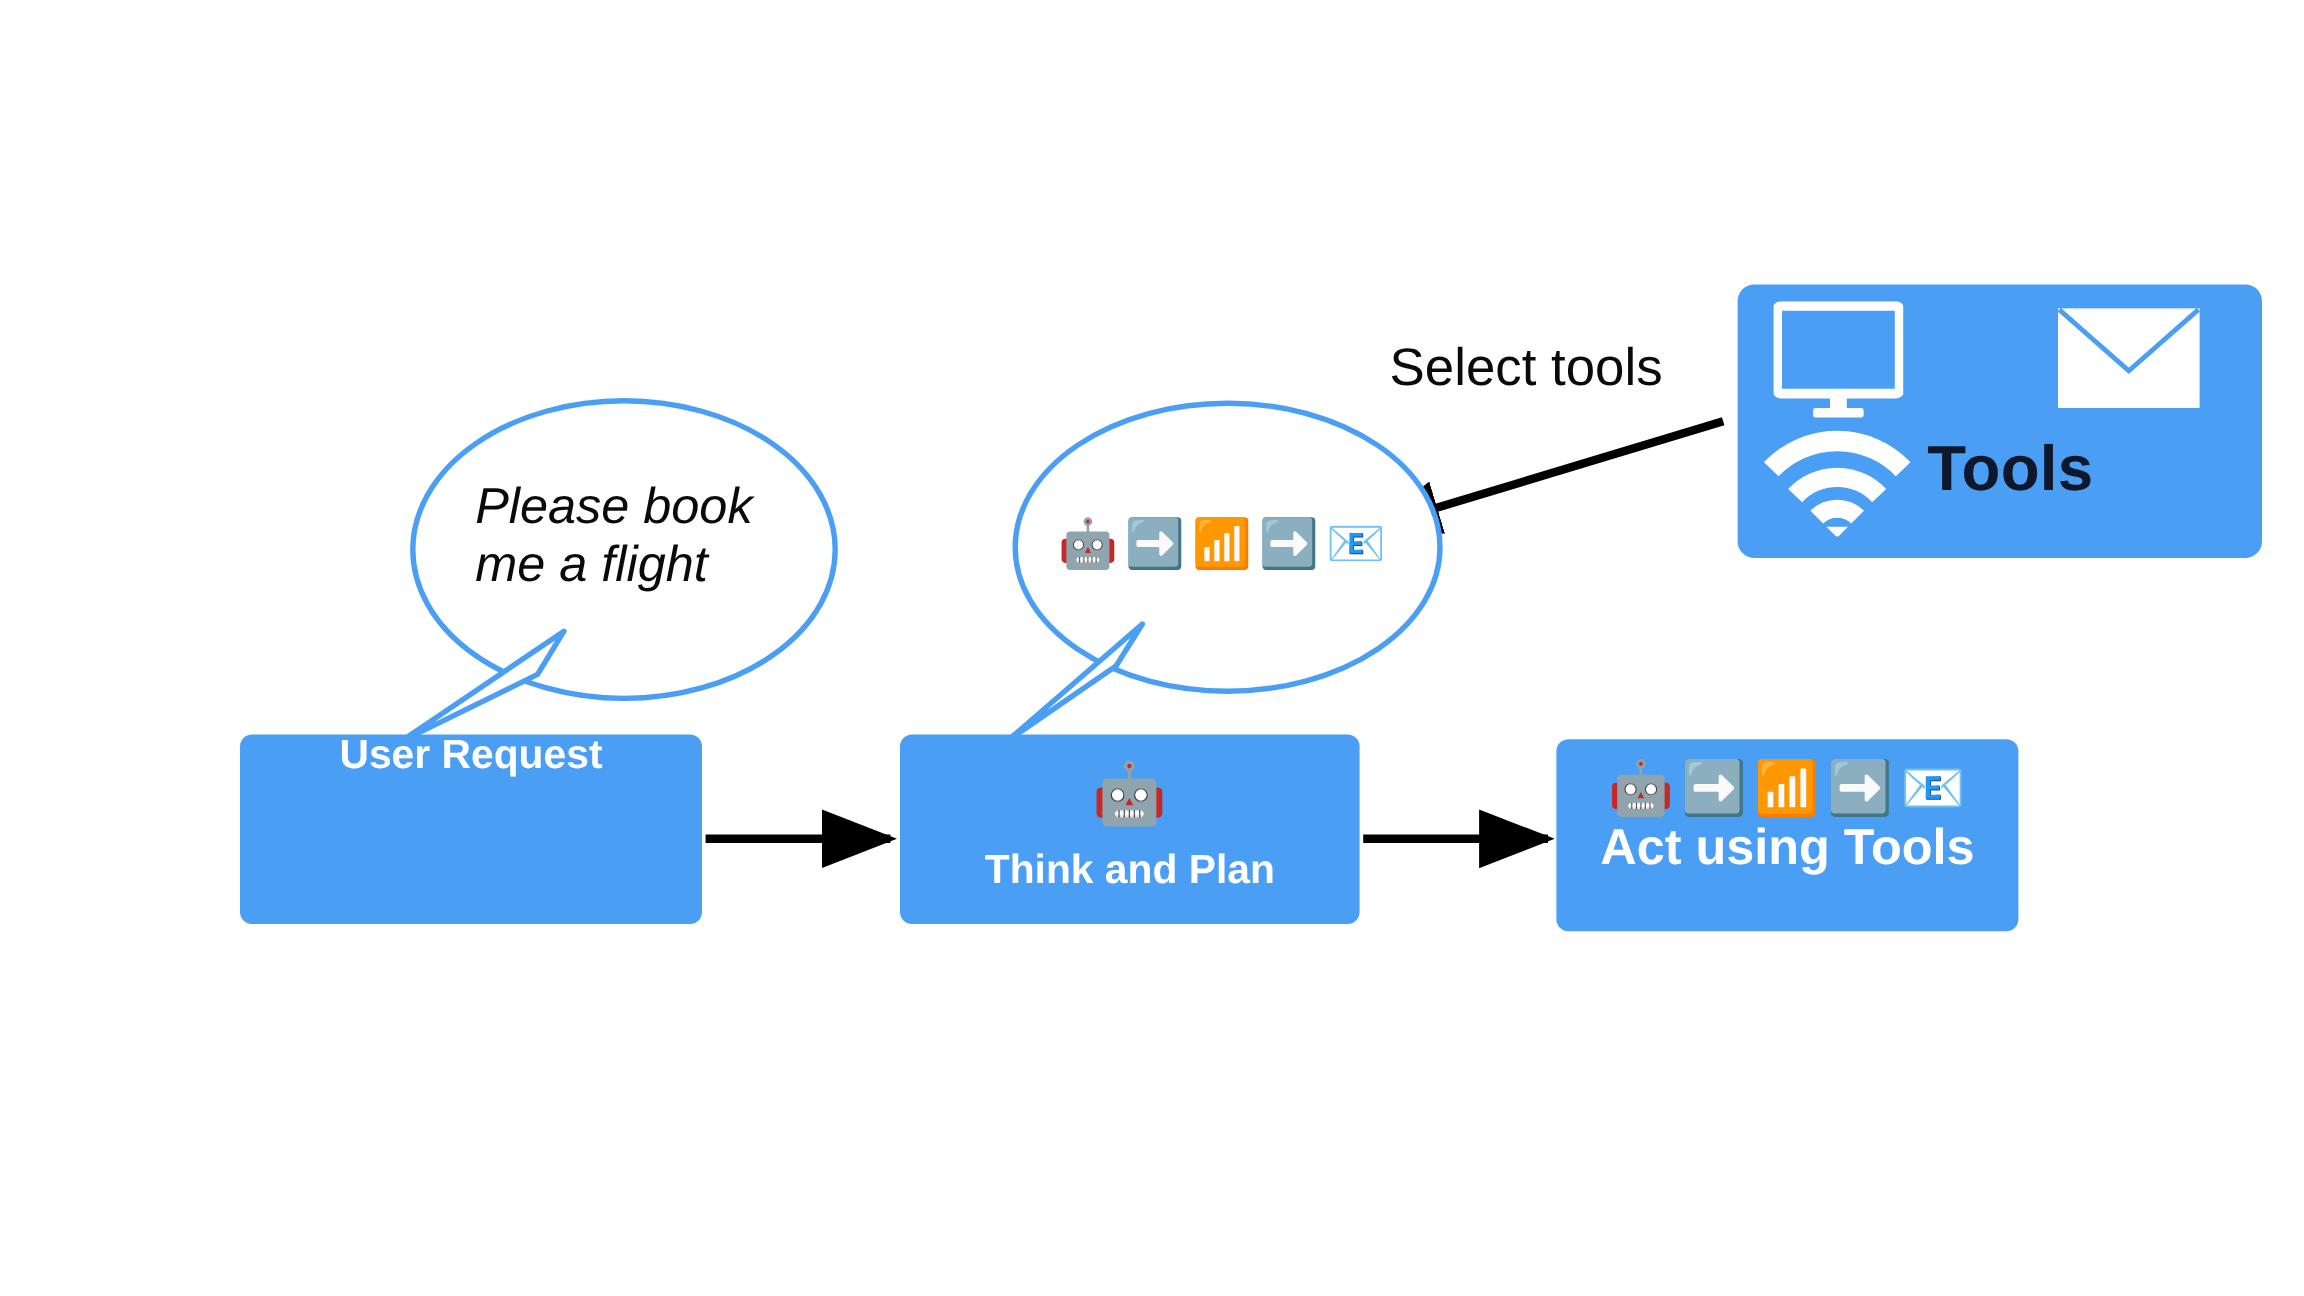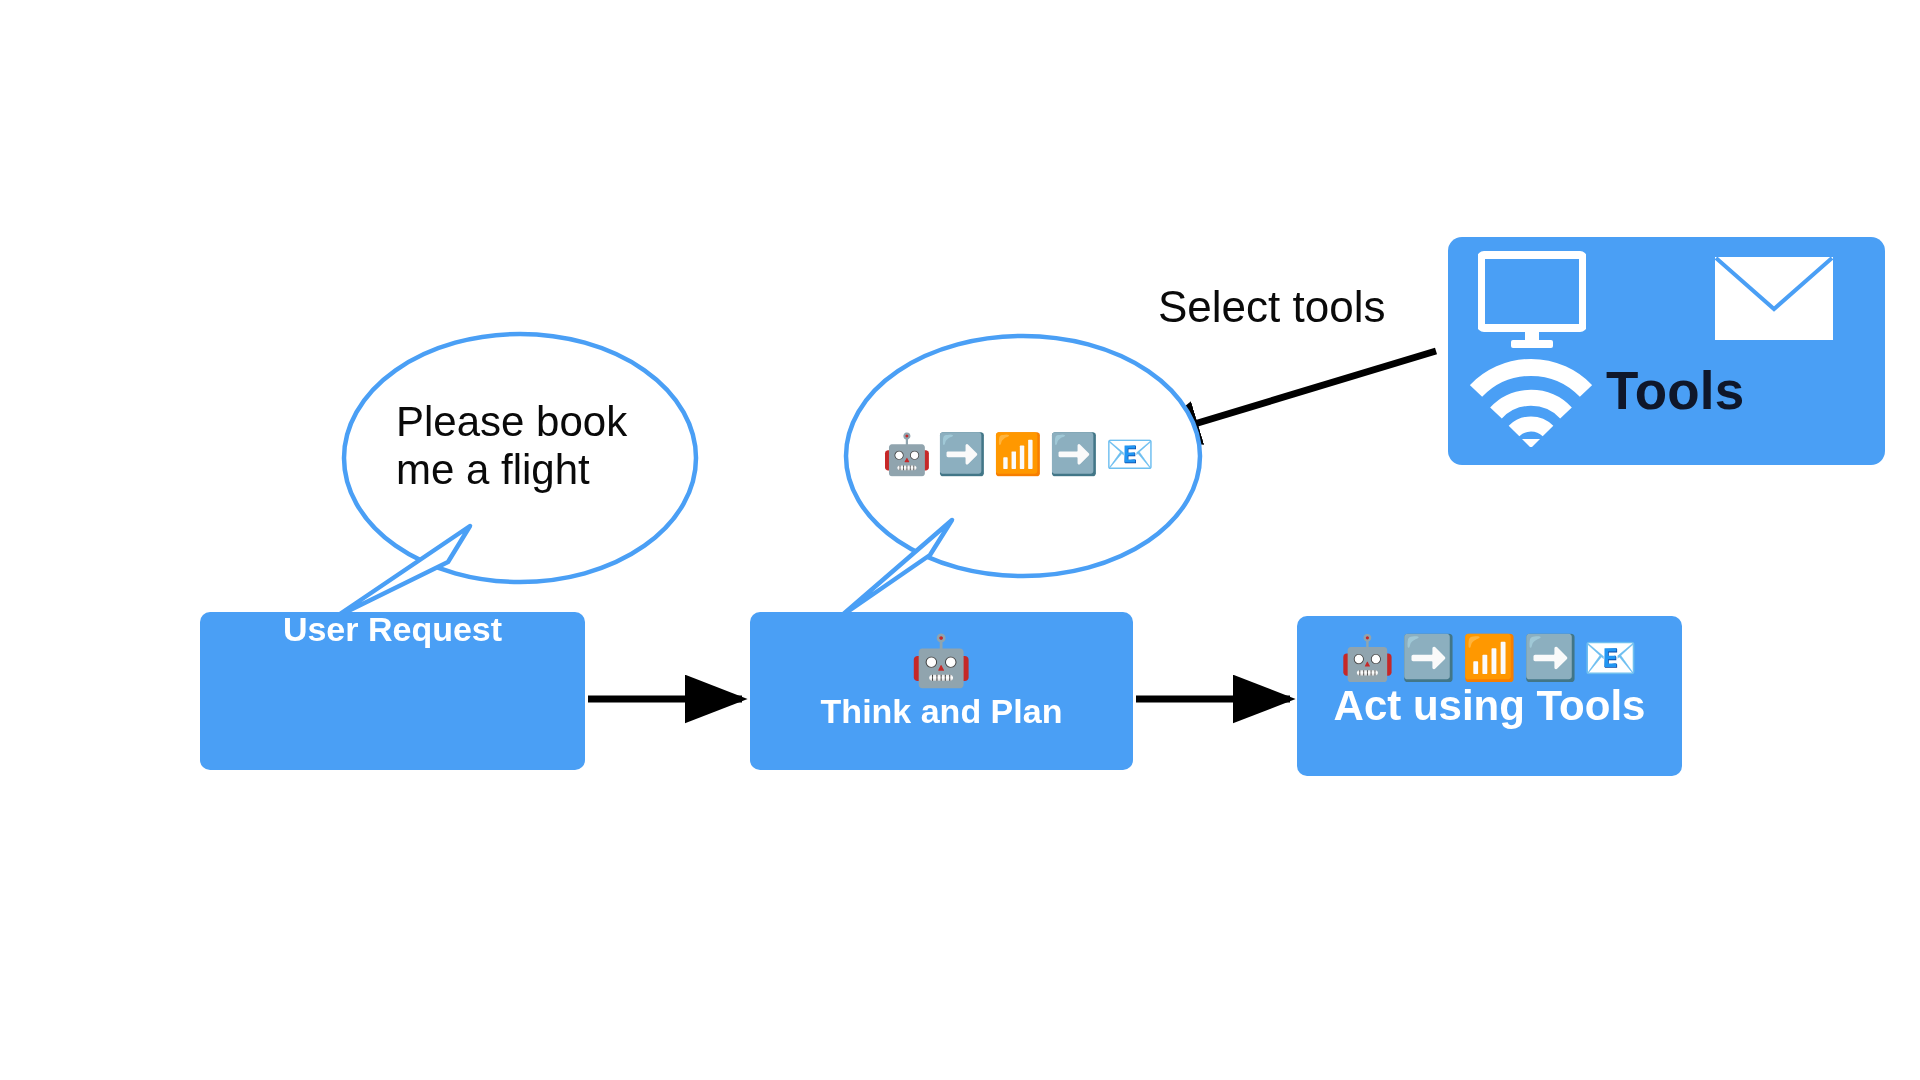--- a/index.html
+++ b/index.html
@@ -51,21 +51,21 @@
     width: 385px; height: 158px;
   }
   #box-user-request .box-label { font-size: 34px; }
 
   #box-think-plan {
     left: 750px;  top: 612px;
     width: 383px; height: 158px;
     justify-content: flex-start;
     padding-top: 24px;
   }
-  #box-think-plan .box-label { font-size: 34px; margin-top: 8px; }
+  #box-think-plan .box-label { font-size: 34px; margin-top: 22px; }
 
   #box-act-tools {
     left: 1297px; top: 616px;
     width: 385px;  height: 160px;
     justify-content: flex-start;
     padding-top: 20px;
   }
   #box-act-tools .box-label { font-size: 42px; margin-top: 4px; text-align: right; }
 
   
@@ -87,20 +87,21 @@
   
   .bubble-svg { position: absolute; overflow: visible; }
 
   .bubble-text {
     position: absolute;
     color: #0a0a0a;
     font-size: 42px;
     line-height: 1.15;
     font-family: "Liberation Sans", sans-serif;
     white-space: pre-line;
+    font-style: italic;
   }
 
   
   #tools-panel {
     position: absolute;
     left: 1448px; top: 237px;
     width: 437px;  height: 228px;
     background: #4A9FF5;
     border-radius: 14px;
     box-sizing: border-box;

